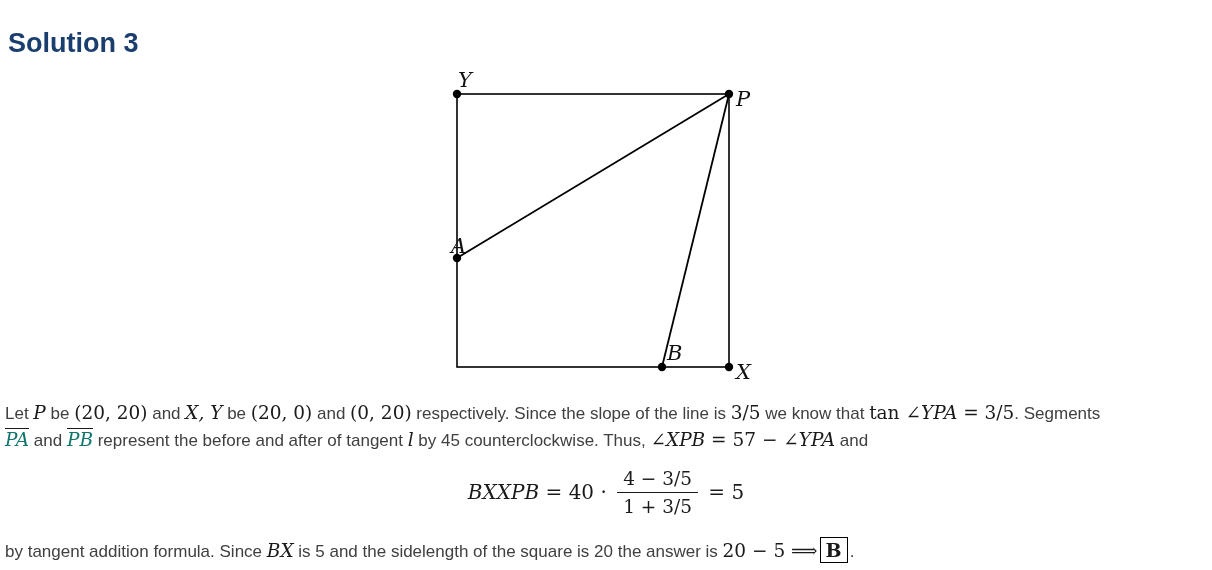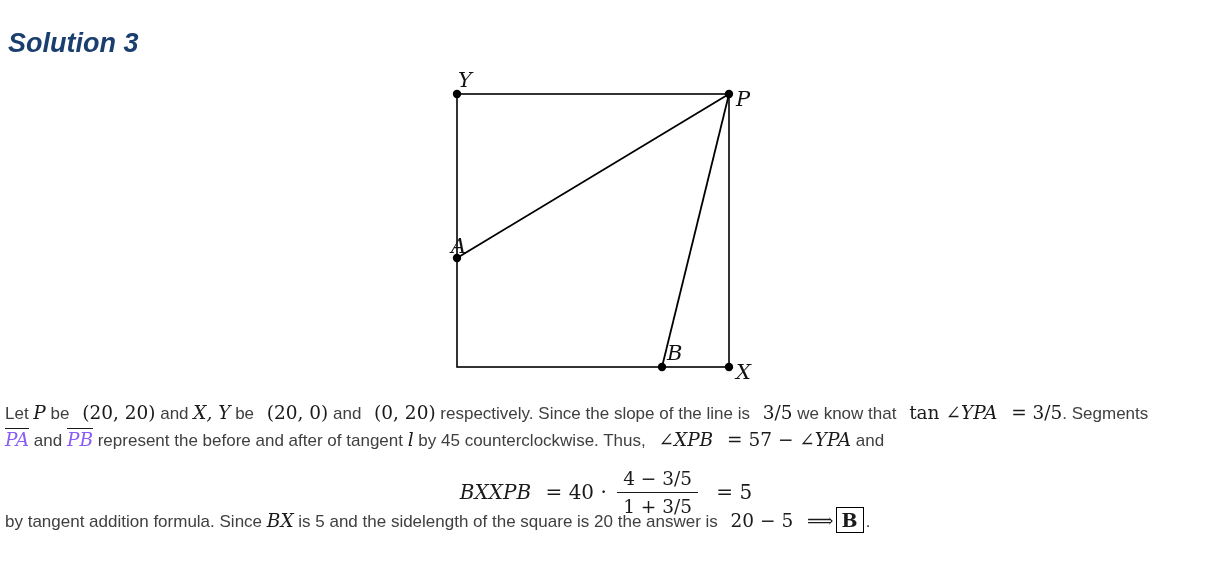--- a/index.html
+++ b/index.html
@@ -17,21 +17,20 @@
   }
   
   #heading {
     position: absolute;
     left: 8px;
     top: 6px;
     font-size: 27px;
     font-weight: 700;
     color: #1a3e6e;
     font-family: "Liberation Sans", "DejaVu Sans", sans-serif;
-    font-style: italic;
   }
   
   #diagram {
     position: absolute;
     left: 440px;
     top: 60px;
     width: 330px;
     height: 325px;
   }
   #diagram svg { display: block; }
@@ -44,43 +43,42 @@
   
   .bodyblock {
     position: absolute;
     left: 5px;
     width: 1202px;
     color: #202122;
     font-size: 17px;
     line-height: 26px;
   }
   #para1 { top: 400px; }
-  #para3 { top: 507px; }
+  #para3 { top: 537px; }
   .txt {
     font-family: "Liberation Sans", "DejaVu Sans", sans-serif;
     color: #404040;
   }
   .mrm {
     font-family: "DejaVu Serif", "Liberation Serif", "DejaVu Sans", serif;
     font-style: normal;
     font-size: 18.5px;
     color: #1a1a1b;
-    margin-left: 8px;
   }
   .mit {
     font-family: "DejaVu Serif", "Liberation Serif", "DejaVu Sans", serif;
     font-style: italic;
     font-size: 18.5px;
     color: #1a1a1b;
   }
   .mov {
     font-family: "DejaVu Serif", "Liberation Serif", "DejaVu Sans", serif;
     font-style: italic;
     font-size: 18.5px;
-    color: #8b5cf6;
+    color: #0f766e;
     display: inline-block;
     line-height: 1.05;
     border-top: 1.4px solid #1a1a1b;
     padding-top: 1px;
   }
   
   #equation {
     position: absolute;
     left: 0;
     top: 460px;

